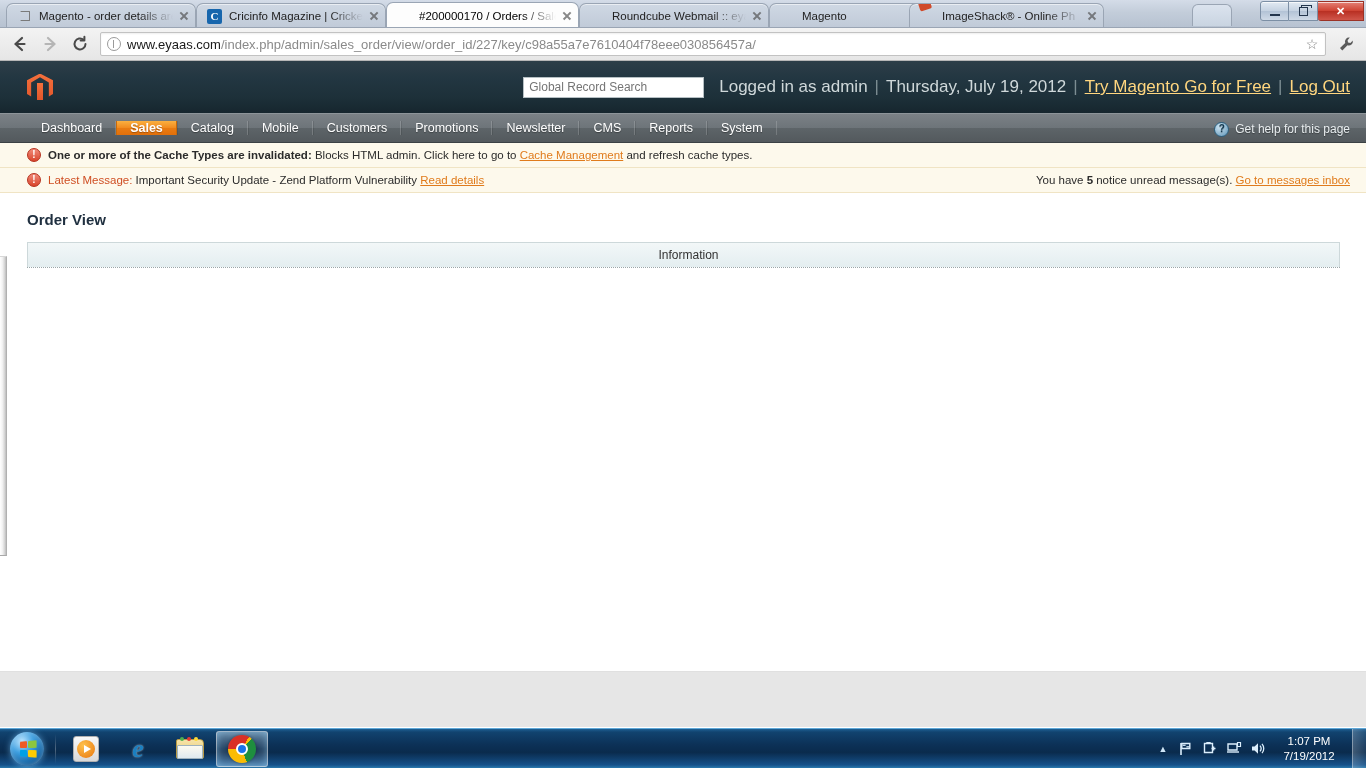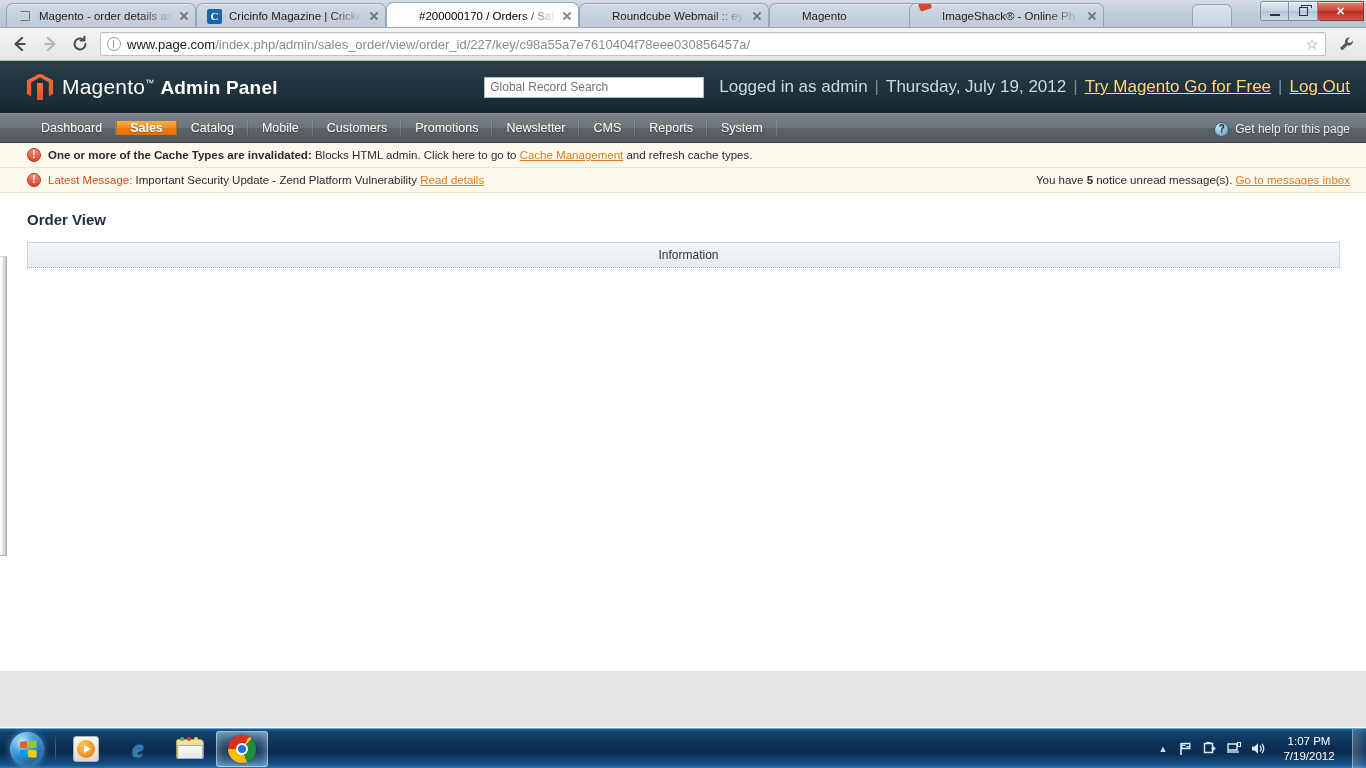--- a/index.html
+++ b/index.html
@@ -240,21 +240,21 @@
   }
   .m-logo-text .light { font-weight: 400; }
   .m-logo-text .tm { font-size: 9px; vertical-align: super; }
   .m-logo-text .bold { font-weight: bold; font-size: 19px; }
 
   .m-header-right {
     position: absolute; right: 16px; top: 0; height: 52px;
     display: flex; align-items: center; gap: 0;
   }
   .global-search {
-    width: 220px; height: 21px;
+    width: 181px; height: 21px;
     background: #fff;
     border: 1px solid #b6c0c4;
     font-size: 12px;
     color: #444;
     padding: 0 5px;
     margin-right: 15px;
     font-family: "Liberation Sans", sans-serif;
     outline: none;
   }
   .hdr-links { font-size: 17px; color: #cfd8da; white-space: nowrap; }
@@ -582,40 +582,39 @@
     </div>
     <div class="nav-btn">
       <svg width="18" height="18" viewBox="0 0 18 18">
           <path d="M14.5 9 A5.5 5.5 0 1 1 12.6 4.8" fill="none" stroke="#4a4a4a" stroke-width="2" stroke-linecap="round"></path>
           <path d="M13.4 1.8 L13.4 5.6 L9.6 5.6" fill="none" stroke="#4a4a4a" stroke-width="2" stroke-linecap="round" stroke-linejoin="round"></path>
         </svg>
     </div>
 
     <div class="omnibox">
       <span class="omni-secicon"></span>
-      <span class="omni-text"><span class="host">www.page.com</span><span>/index.php/admin/sales_order/view/order_id/227/key/c98a55a7e7610404f78eee030856457a/</span></span>
+      <span class="omni-text"><span class="host">www.eyaas.com</span><span>/index.php/admin/sales_order/view/order_id/227/key/c98a55a7e7610404f78eee030856457a/</span></span>
       <span class="omni-star">☆</span>
     </div>
 
     <div class="wrench">
       <svg width="17" height="17" viewBox="0 0 17 17">
           <path d="M11.8 1.6 a4 4 0 0 0 -4.6 5.3 L2 12.1 l2.3 2.3 l5.2 -5.2 a4 4 0 0 0 5.3 -4.6 L12.4 7 L10 6.6 L9.6 4.2 Z" fill="#5a5a5a"></path>
         </svg>
     </div>
   </div>
 
   <div class="viewport">
 
     <div class="m-header">
       <div class="m-logo-wrap">
         <span class="m-logo-icon">
             <span class="sh"></span>
             <span class="mid"></span>
           </span>
-        <span class="m-logo-text"><span class="light">Magento</span><span class="tm">™</span> <span class="bold">Admin Panel</span></span>
       </div>
 
       <div class="m-header-right">
         <input class="global-search" type="text" placeholder="Global Record Search" style="">
         <span class="hdr-links">
           <span>Logged in as admin</span><span class="sep">|</span><span>Thursday, July 19, 2012</span><span class="sep">|</span><a href="#">Try Magento Go for Free</a><span class="sep">|</span><a href="#">Log Out</a>
         </span>
       </div>
     </div>
 

